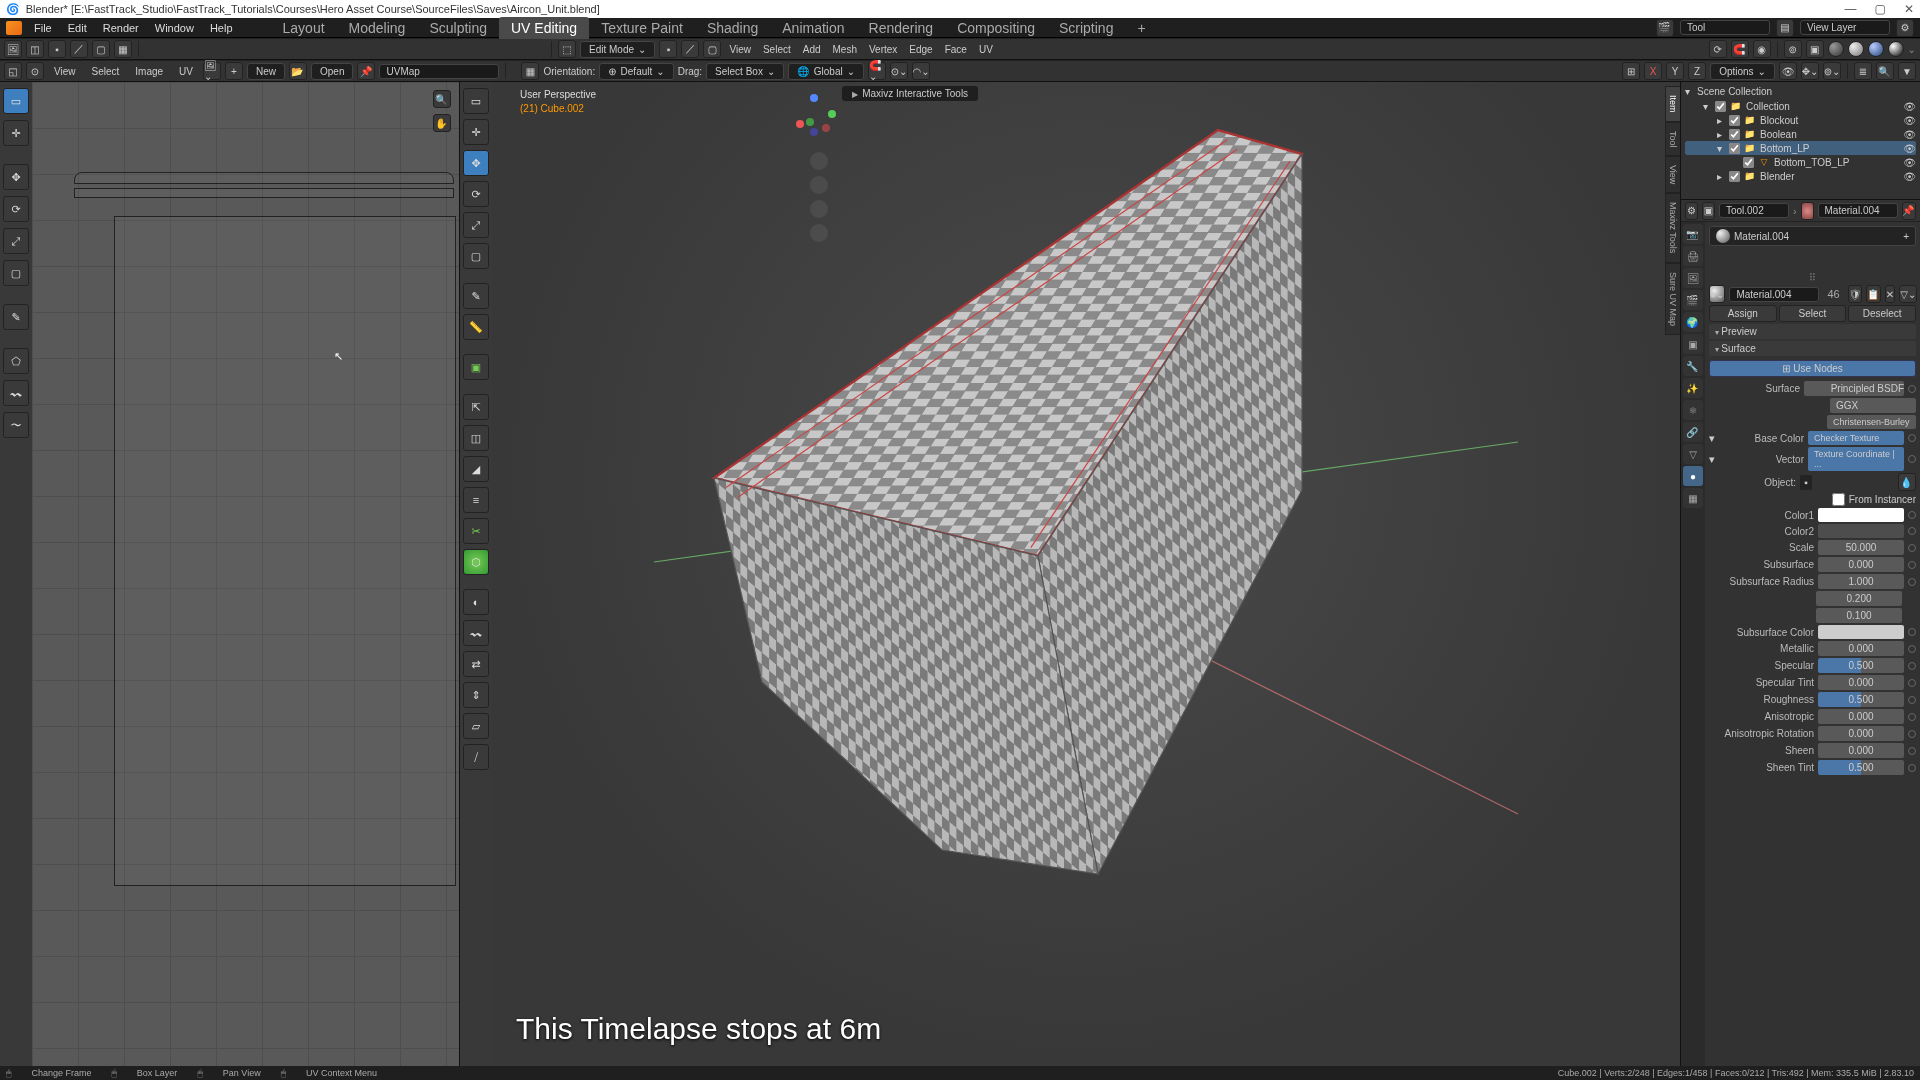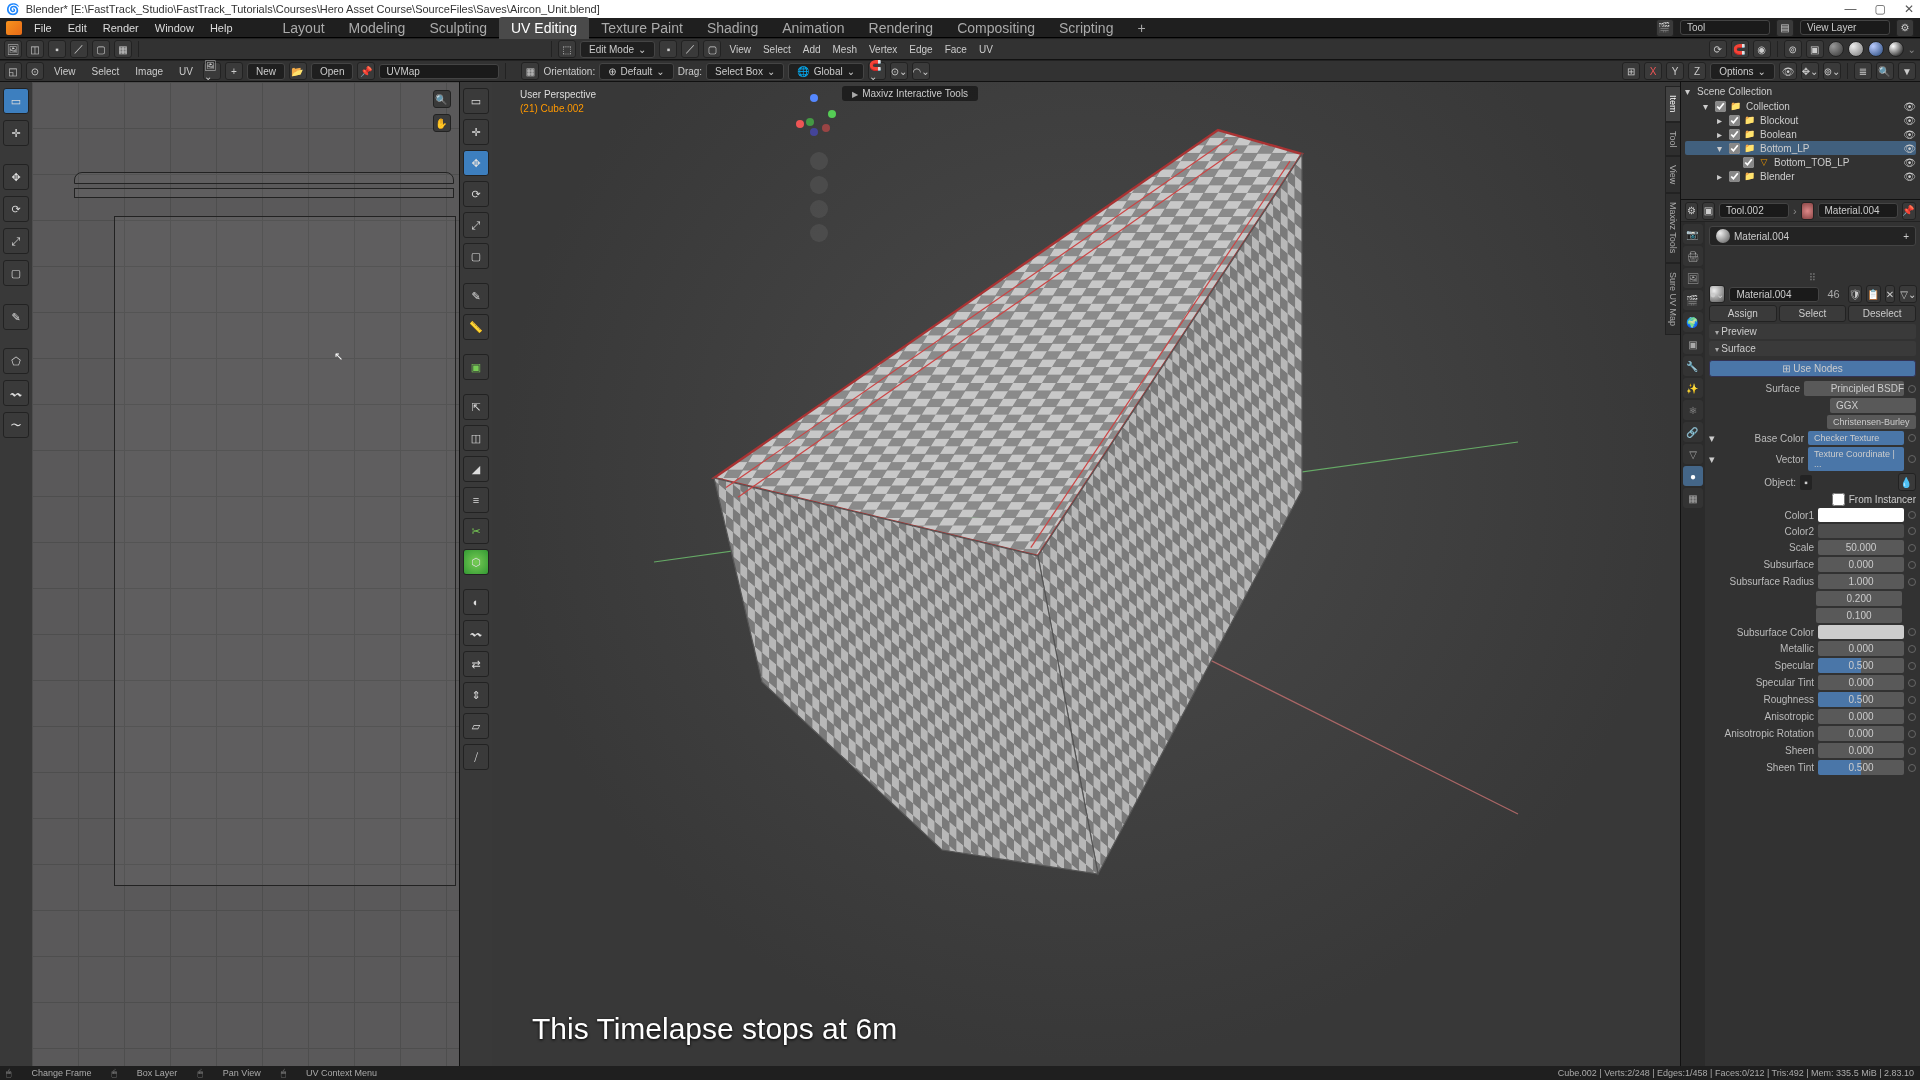--- a/index.html
+++ b/index.html
@@ -75,21 +75,21 @@
   .panel-hdr { background: #3a3a3a; padding: 2px 6px; font-size: 10px; margin-top: 2px; border-radius: 2px; }
   .panel-hdr::before { content: "▾ "; color: #aaa; font-size: 8px; }
   .prop-row { display: flex; align-items: center; margin: 2px 0; gap: 4px; }
   .prop-row .lbl { flex: 1; text-align: right; font-size: 10px; color: #bbb; }
   .prop-row .val { width: 86px; background: #595959; border-radius: 2px; text-align: center; padding: 2px 0; font-size: 10px; position: relative; }
   .prop-row .val.blue { background: linear-gradient(90deg,#4a76a8 50%, #595959 50%); }
   .prop-row .dot { width: 8px; height: 8px; border: 1px solid #666; border-radius: 50%; }
   .prop-row .col-swatch { width: 86px; height: 14px; border-radius: 2px; }
   .use-nodes { background: #4a76a8; border: 1px solid #335; border-radius: 3px; text-align: center; padding: 2px 0; margin: 4px 0; font-size: 10px; }
   
-  .caption { position: absolute; bottom: 20px; left: 40px; font-size: 30px; color: #fff; font-weight: 300; text-shadow: 0 1px 3px #000; }
+  .caption { position: absolute; bottom: 20px; left: 24px; font-size: 30px; color: #fff; font-weight: 300; text-shadow: 0 1px 3px #000; }
   
   .statusbar { height: 14px; background: #1f1f1f; display: flex; align-items: center; padding: 0 6px; font-size: 9px; color: #aaa; gap: 20px; }
   .statusbar .right { margin-left: auto; }
   
   
   .chev::after { content: "›"; color: #888; }
 </style>
 </head>
 <body>
 

